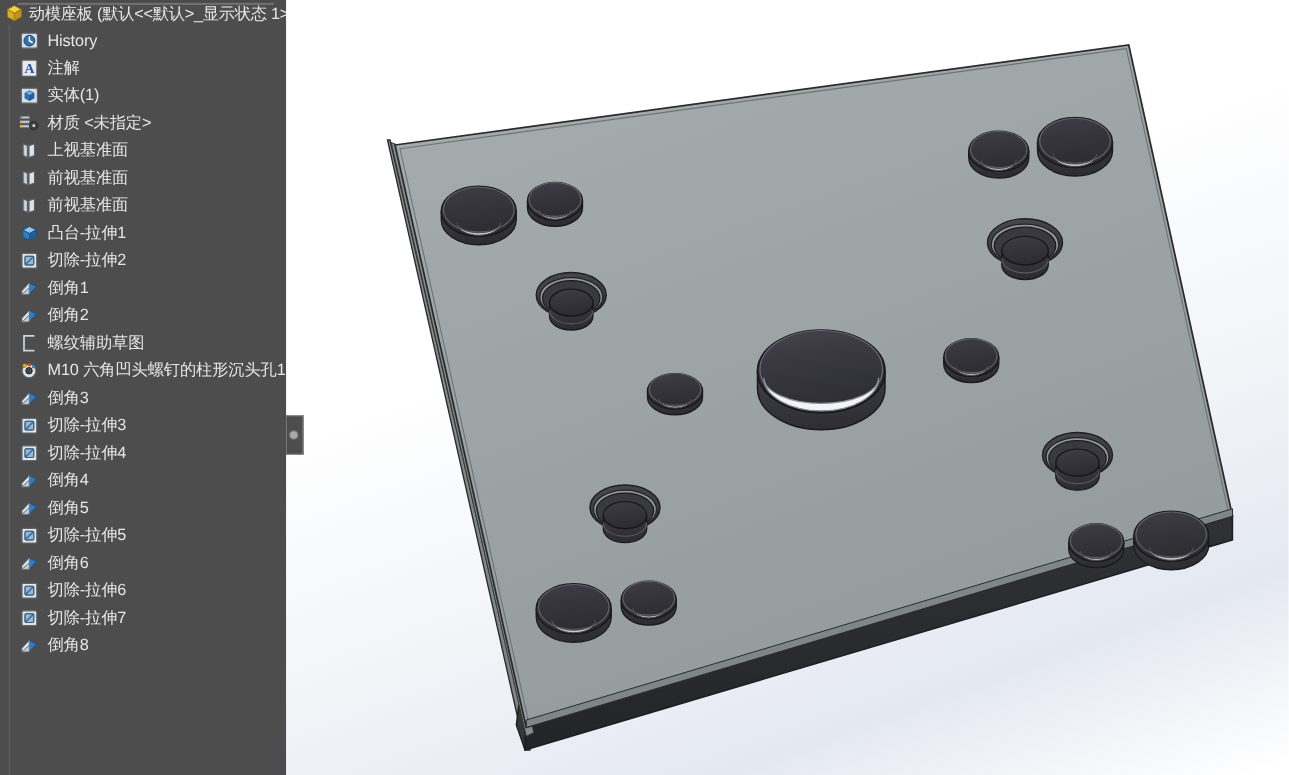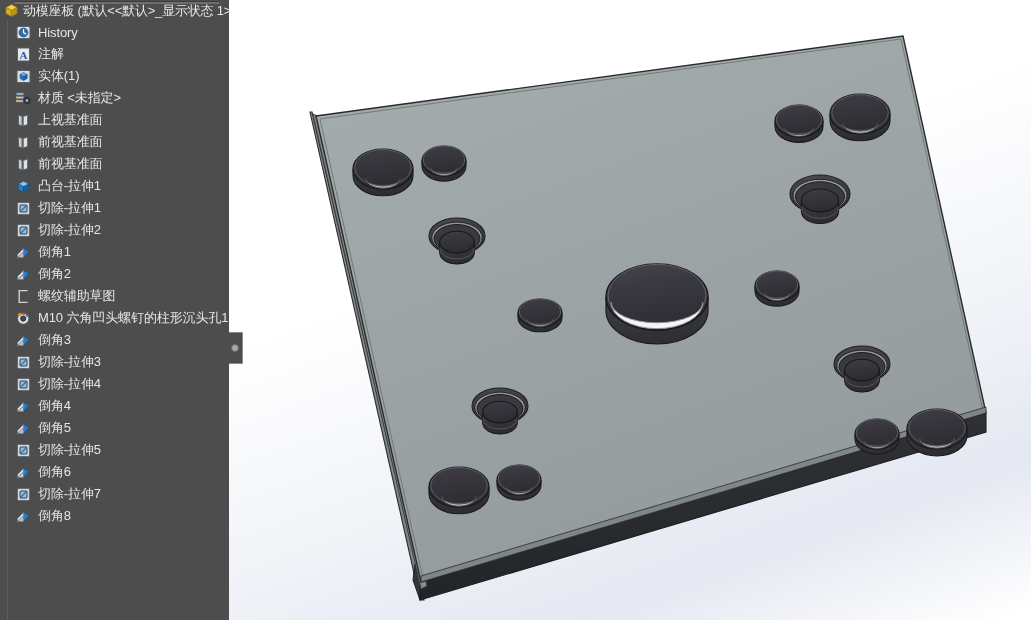--- a/index.html
+++ b/index.html
@@ -233,31 +233,20 @@
         </div>
         <div class="tree-row">
           <span class="ico">
             <svg width="17" height="17" viewBox="0 0 17 17">
               <rect x="2.6" y="2.6" width="11.8" height="11.8" rx="1" fill="#e3e6e9" stroke="#5f666d" stroke-width="1"></rect>
                <rect x="5" y="5" width="7" height="7" rx=".6" fill="#9fb8cc" stroke="#41607c" stroke-width=".8"></rect>
                <path d="M5.3 11.7 L11.7 5.3" stroke="#2f74bb" stroke-width="1.3"></path>
                <rect x="5" y="5" width="7" height="7" rx=".6" fill="none" stroke="#41607c" stroke-width=".8"></rect>
             </svg>
           </span>
-          <span class="label">切除-拉伸1</span>
-        </div>
-        <div class="tree-row">
-          <span class="ico">
-            <svg width="17" height="17" viewBox="0 0 17 17">
-              <rect x="2.6" y="2.6" width="11.8" height="11.8" rx="1" fill="#e3e6e9" stroke="#5f666d" stroke-width="1"></rect>
-               <rect x="5" y="5" width="7" height="7" rx=".6" fill="#9fb8cc" stroke="#41607c" stroke-width=".8"></rect>
-               <path d="M5.3 11.7 L11.7 5.3" stroke="#2f74bb" stroke-width="1.3"></path>
-               <rect x="5" y="5" width="7" height="7" rx=".6" fill="none" stroke="#41607c" stroke-width=".8"></rect>
-            </svg>
-          </span>
           <span class="label">切除-拉伸2</span>
         </div>
         <div class="tree-row">
           <span class="ico">
             <svg width="17" height="17" viewBox="0 0 17 17">
               <polygon points="2.6,10.6 8.4,4.4 14.2,7.2 8.4,13.4" fill="#2f7cc4" stroke="#17507f" stroke-width=".7"></polygon>
                <polygon points="2.6,10.6 8.4,4.4 8.4,8.2 2.6,13.6" fill="#e2e6ea" stroke="#6b7278" stroke-width=".7"></polygon>
                <polygon points="8.4,13.4 8.4,8.2 2.6,13.6" fill="#c9cfd4" stroke="#6b7278" stroke-width=".7"></polygon>
             </svg>
           </span>
@@ -358,20 +347,31 @@
         </div>
         <div class="tree-row">
           <span class="ico">
             <svg width="17" height="17" viewBox="0 0 17 17">
               <polygon points="2.6,10.6 8.4,4.4 14.2,7.2 8.4,13.4" fill="#2f7cc4" stroke="#17507f" stroke-width=".7"></polygon>
                <polygon points="2.6,10.6 8.4,4.4 8.4,8.2 2.6,13.6" fill="#e2e6ea" stroke="#6b7278" stroke-width=".7"></polygon>
                <polygon points="8.4,13.4 8.4,8.2 2.6,13.6" fill="#c9cfd4" stroke="#6b7278" stroke-width=".7"></polygon>
             </svg>
           </span>
           <span class="label">倒角6</span>
+        </div>
+        <div class="tree-row">
+          <span class="ico">
+            <svg width="17" height="17" viewBox="0 0 17 17">
+              <rect x="2.6" y="2.6" width="11.8" height="11.8" rx="1" fill="#e3e6e9" stroke="#5f666d" stroke-width="1"></rect>
+               <rect x="5" y="5" width="7" height="7" rx=".6" fill="#9fb8cc" stroke="#41607c" stroke-width=".8"></rect>
+               <path d="M5.3 11.7 L11.7 5.3" stroke="#2f74bb" stroke-width="1.3"></path>
+               <rect x="5" y="5" width="7" height="7" rx=".6" fill="none" stroke="#41607c" stroke-width=".8"></rect>
+            </svg>
+          </span>
+          <span class="label">切除-拉伸6</span>
         </div>
         <div class="tree-row">
           <span class="ico">
             <svg width="17" height="17" viewBox="0 0 17 17">
               <rect x="2.6" y="2.6" width="11.8" height="11.8" rx="1" fill="#e3e6e9" stroke="#5f666d" stroke-width="1"></rect>
                <rect x="5" y="5" width="7" height="7" rx=".6" fill="#9fb8cc" stroke="#41607c" stroke-width=".8"></rect>
                <path d="M5.3 11.7 L11.7 5.3" stroke="#2f74bb" stroke-width="1.3"></path>
                <rect x="5" y="5" width="7" height="7" rx=".6" fill="none" stroke="#41607c" stroke-width=".8"></rect>
             </svg>
           </span>

